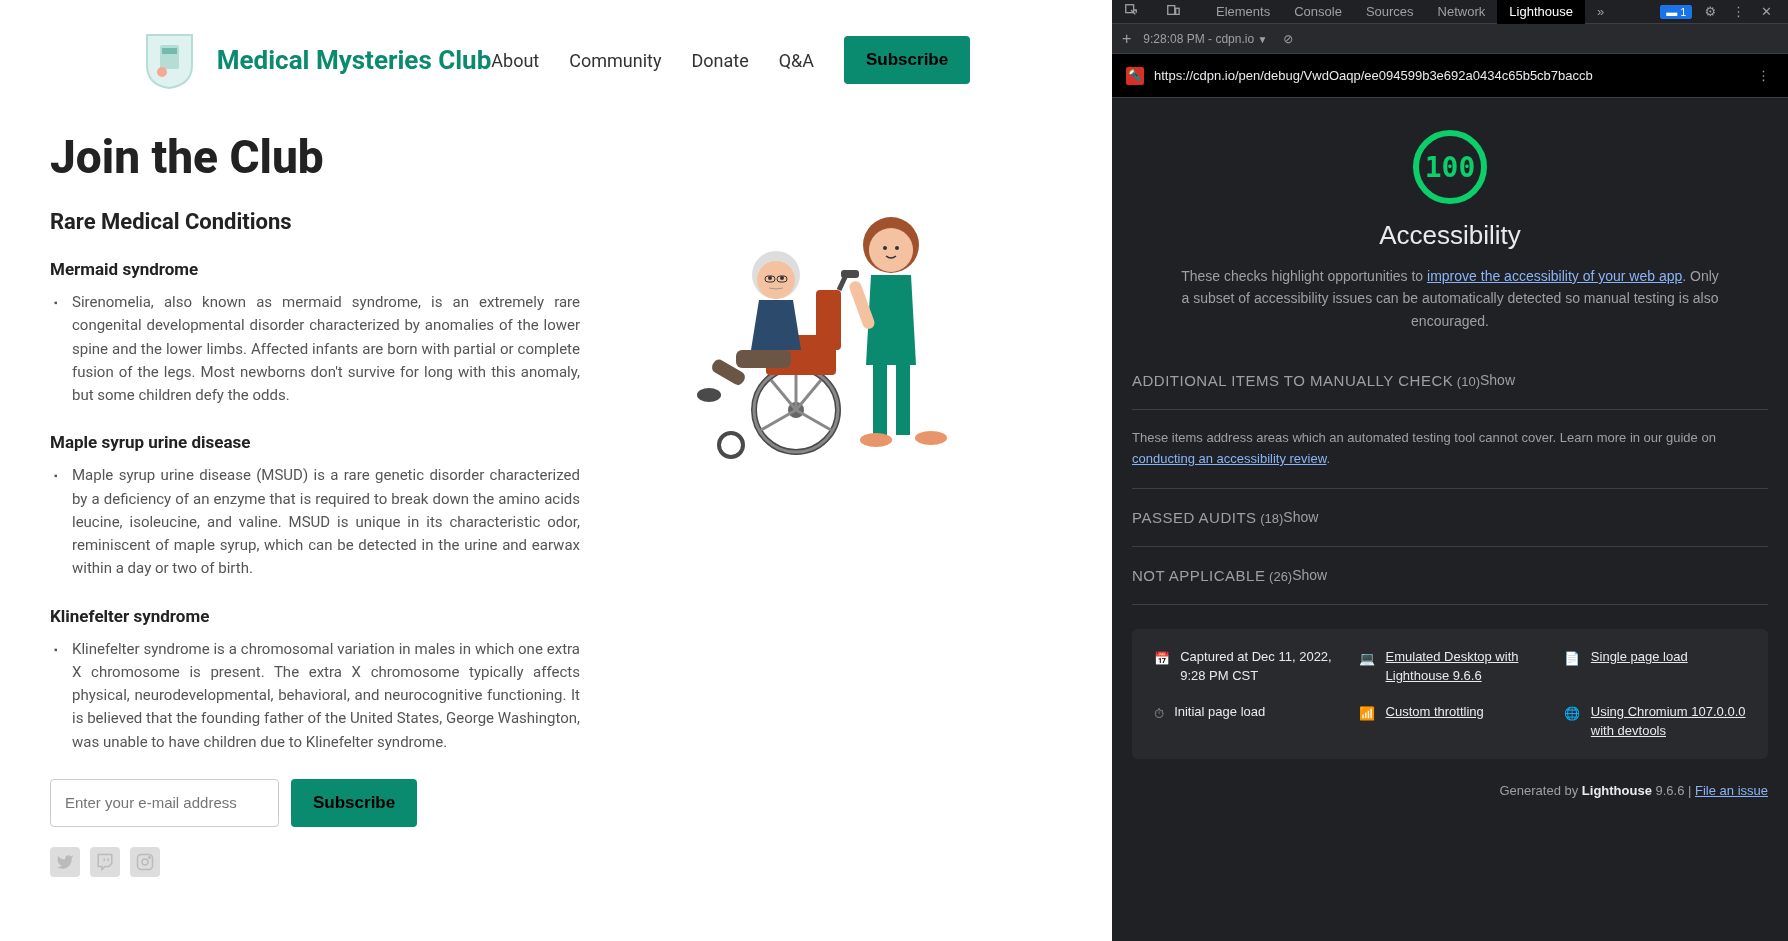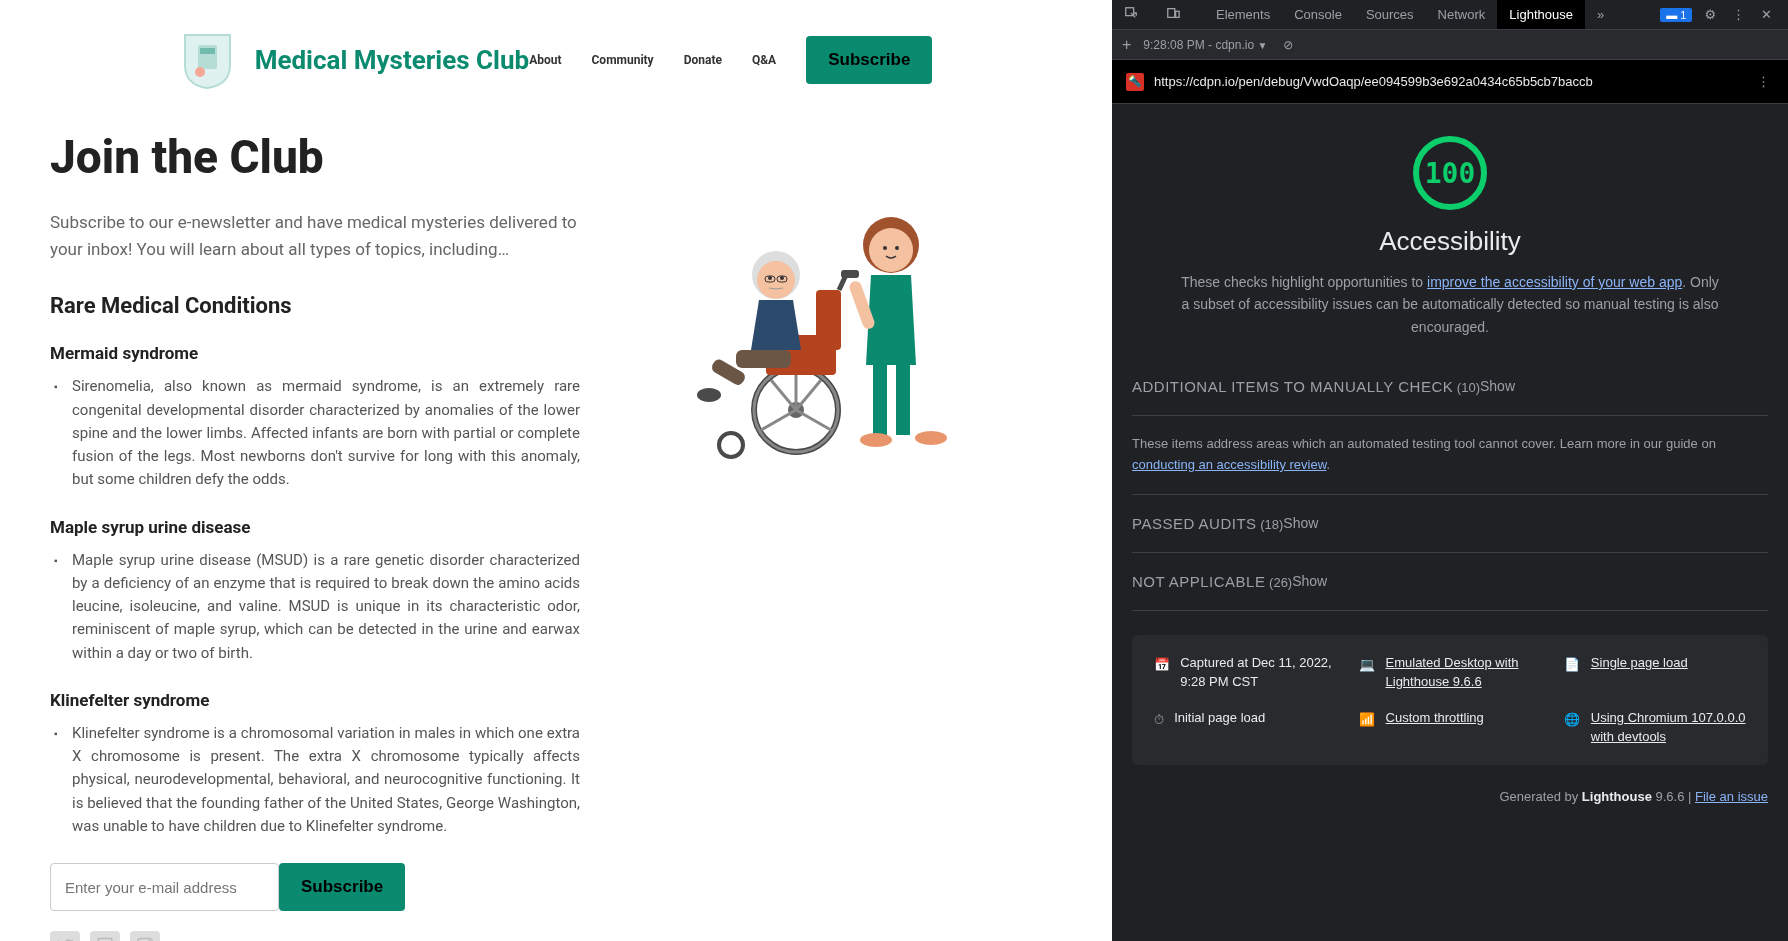--- a/index.html
+++ b/index.html
@@ -4,41 +4,41 @@
 <style>
 *{margin:0;padding:0;box-sizing:border-box}
 body{font-family:-apple-system,BlinkMacSystemFont,"Segoe UI",Roboto,sans-serif;display:flex;width:1788px;height:941px;background:#fff;overflow:hidden}
 .page{flex:1;background:#fff;padding:30px 50px;overflow-y:auto}
 .header{display:flex;align-items:center;justify-content:center;margin-bottom:40px}
 .brand{display:flex;align-items:center;gap:20px}
 .logo{width:55px;height:60px;position:relative}
 .logo-shield{width:55px;height:60px}
 .brand-name{color:#0a8a6e;font-size:26px;font-weight:700}
 .nav{display:flex;align-items:center;gap:30px}
-.nav-link{color:#333;font-size:12px;font-weight:700;text-decoration:none;cursor:pointer}
+.nav-link{color:#333;font-size:18px;font-weight:400;text-decoration:none;cursor:pointer}
 .subscribe-btn{background:#0a8a6e;color:#000000;border:none;padding:14px 22px;font-size:17px;font-weight:700;border-radius:4px;cursor:pointer}
 .content{display:flex;gap:40px}
 .main{flex:0 0 530px}
 h1{font-size:46px;font-weight:800;color:#222;margin-bottom:25px}
 .intro{color:#666;font-size:17px;line-height:1.6;margin-bottom:30px}
 h2{font-size:22px;font-weight:700;color:#222;margin-bottom:25px}
 h3{font-size:17px;font-weight:700;color:#222;margin-bottom:12px}
 .condition{margin-bottom:25px}
 .condition ul{list-style:none;padding-left:12px}
 .condition li{position:relative;padding-left:10px;color:#555;font-size:15px;line-height:1.55;text-align:justify}
 .condition li:before{content:"▪";position:absolute;left:-8px;font-size:10px;top:4px}
-.sub-form{display:flex;margin-bottom:20px}
+.sub-form{display:flex;gap:12px;margin-bottom:20px}
 .email-input{flex:0 0 220px;padding:14px;border:1px solid #ccc;border-radius:4px;font-size:15px}
 .social{display:flex;gap:10px}
 .social-icon{width:30px;height:30px;background:#ddd;border-radius:4px;display:flex;align-items:center;justify-content:center;color:#999}
 .illustration{flex:1;display:flex;align-items:flex-start;justify-content:center;padding-top:60px}
 .illus-svg{width:320px;height:280px}
 
 .devtools{flex:0 0 676px;background:#202124;color:#9aa0a6;font-family:"Segoe UI",sans-serif;font-size:13px;display:flex;flex-direction:column}
-.dt-top{height:30px;background:#202124;border-bottom:1px solid #3c4043;display:flex;align-items:center;padding:0 8px;gap:20px}
+.dt-top{height:24px;background:#202124;border-bottom:1px solid #3c4043;display:flex;align-items:center;padding:0 8px;gap:20px}
 .dt-tabs{display:flex;align-items:center;gap:0;flex:1}
 .dt-tab{padding:7px 12px;color:#9aa0a6;cursor:pointer;font-size:13px}
 .dt-tab.active{background:#000;color:#fff}
 .dt-icon{color:#9aa0a6;padding:4px;cursor:pointer}
 .dt-right-icons{display:flex;align-items:center;gap:8px;padding-right:4px}
 .badge-blue{background:#1a73e8;color:#fff;padding:1px 6px;border-radius:2px;font-size:11px;display:flex;align-items:center;gap:3px}
 .dt-subbar{height:30px;background:#292a2d;display:flex;align-items:center;padding:0 10px;gap:12px;border-bottom:1px solid #3c4043;font-size:12px}
 .dt-url{padding:10px 14px;display:flex;align-items:center;gap:10px;border-bottom:1px solid #3c4043;background:#000}
 .dt-url-text{color:#e8eaed;font-size:13px;flex:1}
 .lh-body{flex:1;overflow-y:auto;padding:0 20px}
@@ -84,21 +84,20 @@
       <a class="nav-link">Community</a>
       <a class="nav-link">Donate</a>
       <a class="nav-link">Q&amp;A</a>
       <button class="subscribe-btn">Subscribe</button>
     </div>
   </div>
 
   <div class="content">
     <div class="main">
       <h1>Join the Club</h1>
-      <p class="intro">Subscribe to our e-newsletter and have medical mysteries delivered to your inbox! You will learn about all types of topics, including…</p>
       <h2>Rare Medical Conditions</h2>
 
       <div class="condition">
         <h3>Mermaid syndrome</h3>
         <ul>
             <li>Sirenomelia, also known as mermaid syndrome, is an extremely rare congenital developmental disorder characterized by anomalies of the lower spine and the lower limbs. Affected infants are born with partial or complete fusion of the legs. Most newborns don't survive for long with this anomaly, but some children defy the odds.</li>
           </ul>
       </div>
       <div class="condition">
         <h3>Maple syrup urine disease</h3>

